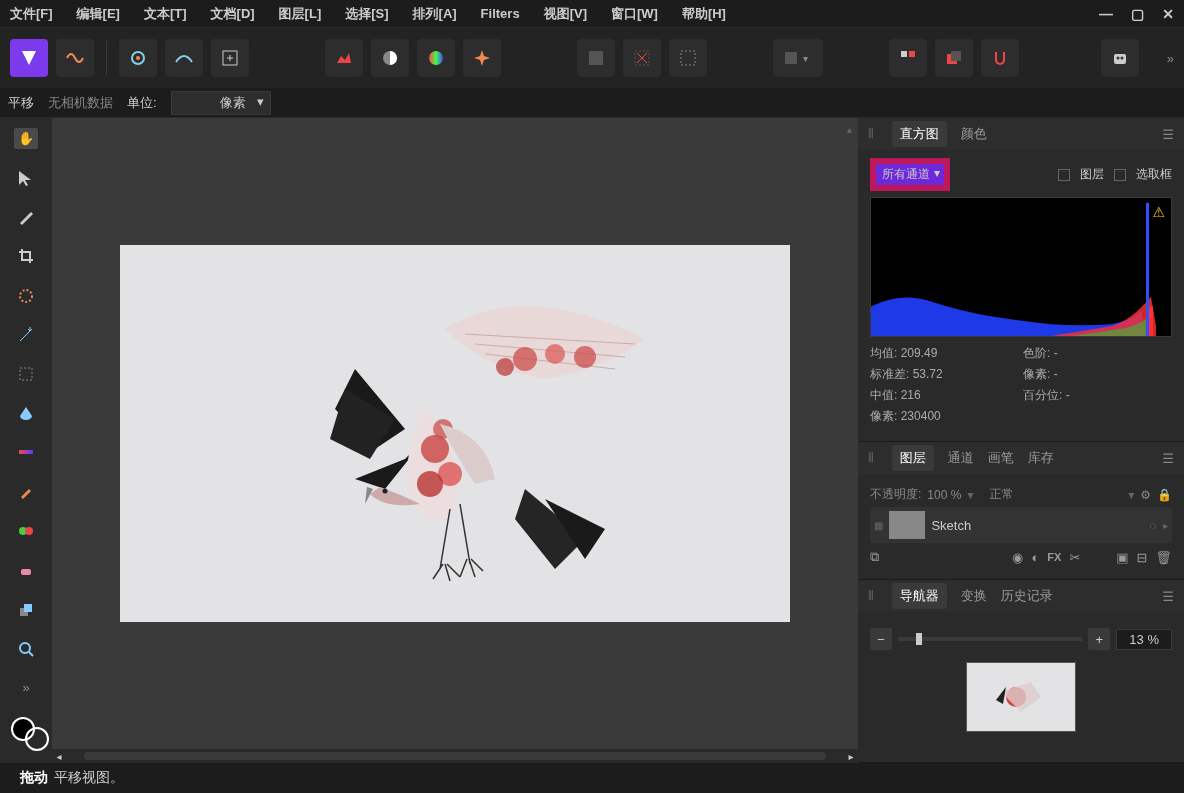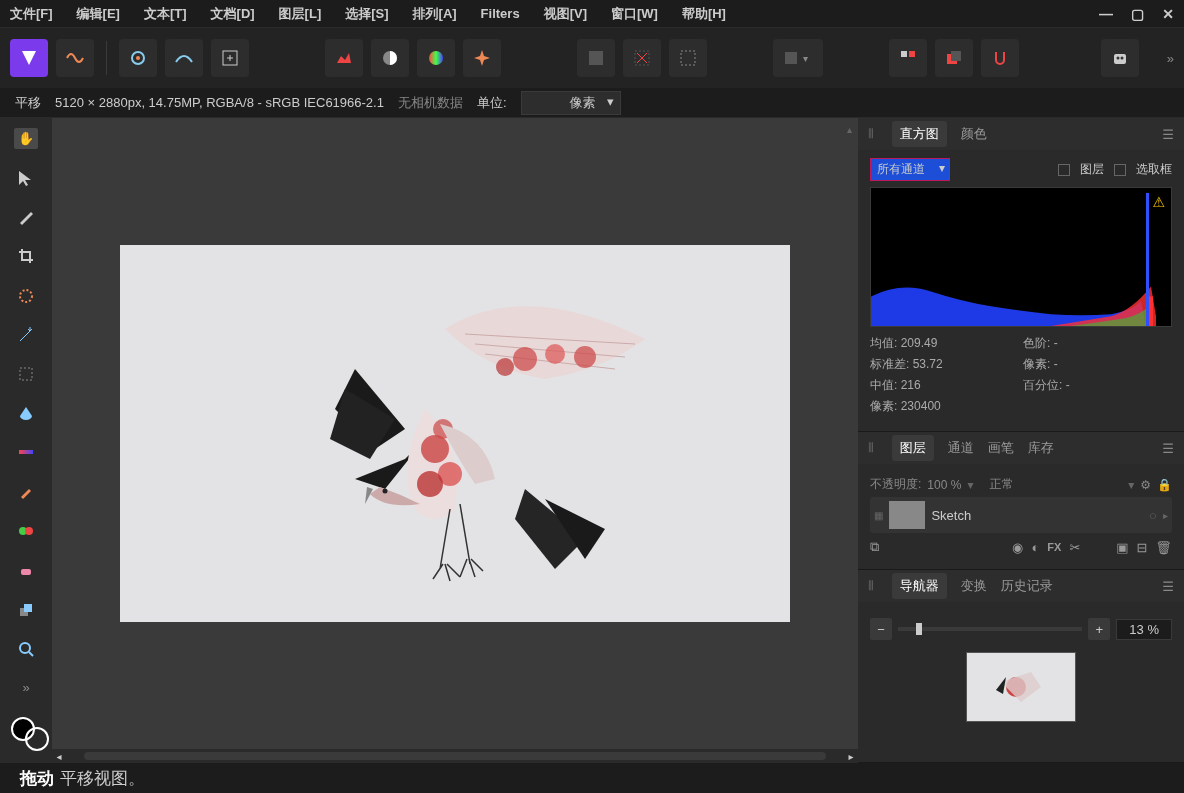--- a/index.html
+++ b/index.html
@@ -6,21 +6,21 @@
 body { background: #1c1c1c; color: #ccc; font-size: 13px; overflow: hidden; width: 1184px; height: 793px; }
 .menubar { height: 28px; background: #1c1c1c; display: flex; align-items: center; padding: 0 10px; gap: 24px; border-bottom: 1px solid #2a2a2a; font-weight: bold; }
 .menubar .menu-item { color: #ccc; cursor: pointer; font-size: 13px; }
 .menubar .win-controls { margin-left: auto; display: flex; gap: 18px; }
 .menubar .win-controls span { font-size: 14px; }
 .toolbar { height: 60px; background: #232323; display: flex; align-items: center; padding: 0 10px; gap: 8px; }
 .toolbar .tool-btn { width: 38px; height: 38px; background: #2d2d2d; border-radius: 4px; display: flex; align-items: center; justify-content: center; cursor: pointer; }
 .toolbar .tool-btn.active { background: #7c3aed; }
 .toolbar .sep { width: 1px; height: 34px; background: #3a3a3a; margin: 0 4px; }
 .toolbar .spacer { flex: 1; }
-.context-bar { height: 30px; background: #1c1c1c; display: flex; align-items: center; padding: 0 15px; gap: 14px; border-bottom: 1px solid #2a2a2a; font-size: 13px; }
+.context-bar { height: 30px; background: #1c1c1c; display: flex; align-items: center; padding: 0 8px; gap: 14px; border-bottom: 1px solid #2a2a2a; font-size: 13px; }
 .context-bar .dropdown { background: #2d2d2d; padding: 2px 24px 2px 8px; border: 1px solid #3a3a3a; position: relative; text-align: right; }
 .context-bar .dropdown::after { content: "▾"; position: absolute; right: 6px; }
 .main-area { display: flex; height: 645px; }
 .tool-palette { width: 52px; background: #2a2a2a; display: flex; flex-direction: column; align-items: center; padding: 10px 0; gap: 18px; }
 .tool-palette .tp-tool { width: 24px; height: 24px; display: flex; align-items: center; justify-content: center; cursor: pointer; }
 .tool-palette .tp-tool.active { background: #4a4a4a; border-radius: 2px; }
 .canvas-area { flex: 1; background: #232323; display: flex; flex-direction: column; }
 .doc-tab { height: 30px; background: #2a2a2a; display: flex; align-items: center; padding: 0 12px; gap: 8px; }
 .doc-tab .close { margin-left: auto; font-size: 16px; cursor: pointer; }
 .canvas-viewport { flex: 1; background: #3a3a3a; display: flex; align-items: center; justify-content: center; position: relative; }
@@ -46,26 +46,26 @@
 .layer-thumb { width: 36px; height: 28px; background: #888; }
 .layer-ctrls { display: flex; align-items: center; gap: 6px; font-size: 12px; color: #888; padding: 4px 0; }
 .layer-ctrls .gap { flex: 1; }
 .layer-actions { display: flex; gap: 8px; padding: 6px 0; color: #999; font-size: 13px; justify-content: flex-end; align-items: center; }
 .nav-zoom { display: flex; align-items: center; gap: 6px; padding: 8px 0; }
 .nav-zoom .btn { width: 22px; height: 22px; background: #3a3a3a; display: flex; align-items: center; justify-content: center; cursor: pointer; border-radius: 2px; }
 .nav-zoom .slider { flex: 1; height: 4px; background: #3a3a3a; position: relative; }
 .nav-zoom .slider .thumb { position: absolute; left: 10%; top: -4px; width: 6px; height: 12px; background: #ccc; }
 .nav-zoom .val { background: #1c1c1c; padding: 2px 12px; border: 1px solid #3a3a3a; }
 .nav-preview { width: 110px; height: 70px; background: #e3e3e5; margin: 4px auto; border: 1px solid #555; display: flex; align-items: center; justify-content: center; }
-.statusbar { height: 30px; background: #1c1c1c; display: flex; align-items: center; padding: 0 20px; gap: 6px; font-size: 17px; }
+.statusbar { height: 30px; background: #1c1c1c; display: flex; align-items: center; padding: 0 20px; gap: 6px; font-size: 14px; }
 .color-circles { margin-top: auto; margin-bottom: 10px; position: relative; width: 30px; height: 30px; }
 .cc1 { position: absolute; width: 24px; height: 24px; border: 2px solid #fff; background: #000; border-radius: 50%; top: 0; left: 0; }
 .cc2 { position: absolute; width: 24px; height: 24px; border: 2px solid #fff; background: transparent; border-radius: 50%; bottom: -8px; right: -8px; }
 .chk-row { display: flex; align-items: center; gap: 10px; font-size: 12px; margin-bottom: 6px; }
-.chk-row .sel { background: #1d4ed8; padding: 2px 8px 2px 6px; border: 1px solid #be185d; position: relative; min-width: 80px; }
+.chk-row .sel { background: #6d28d9; padding: 2px 8px 2px 6px; border: 6px solid #be185d; position: relative; min-width: 80px; }
 .chk-row .sel::after { content: "▾"; position: absolute; right: 4px; }
 .chk-row .gap { flex: 1; }
 .chk { width: 12px; height: 12px; border: 1px solid #666; display: inline-block; }
 .warn-icon { position: absolute; top: 6px; right: 6px; color: #fc0; font-size: 14px; }
 </style>
 </head>
 <body>
 
 <div class="menubar">
   <span class="menu-item">文件[F]</span>
@@ -192,21 +192,20 @@
         <rect x="4" y="6" width="12" height="10" rx="2" fill="#ccc"></rect>
         <circle cx="8" cy="10" r="1.5" fill="#333"></circle>
         <circle cx="12" cy="10" r="1.5" fill="#333"></circle>
       </svg>
     </div>
   <span style="margin-left:20px;color:#888">»</span>
 </div>
 
 <div class="context-bar">
   <span>平移</span>
-  <span>5120 × 2880px, 14.75MP, RGBA/8 - sRGB IEC61966-2.1</span>
   <span style="color:#888">无相机数据</span>
   <span>单位:</span>
   <span class="dropdown" style="min-width:100px">像素</span>
 </div>
 
 <div class="main-area">
   <div class="tool-palette">
     <div class="tp-tool active">✋</div>
     <div class="tp-tool">
         <svg width="18" height="18">

